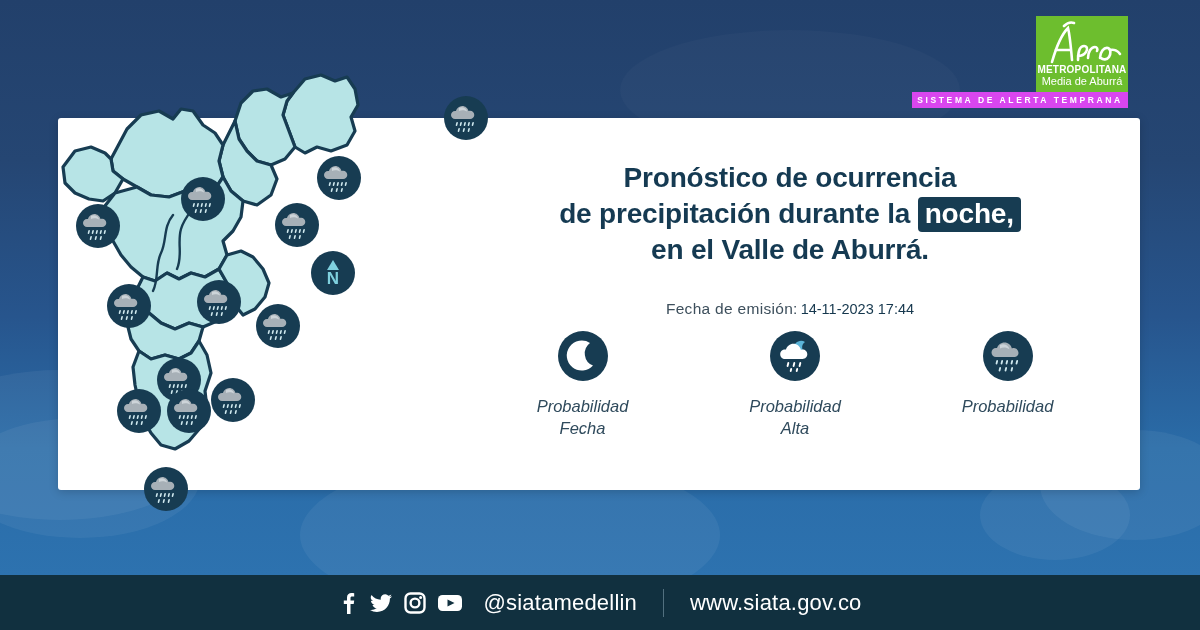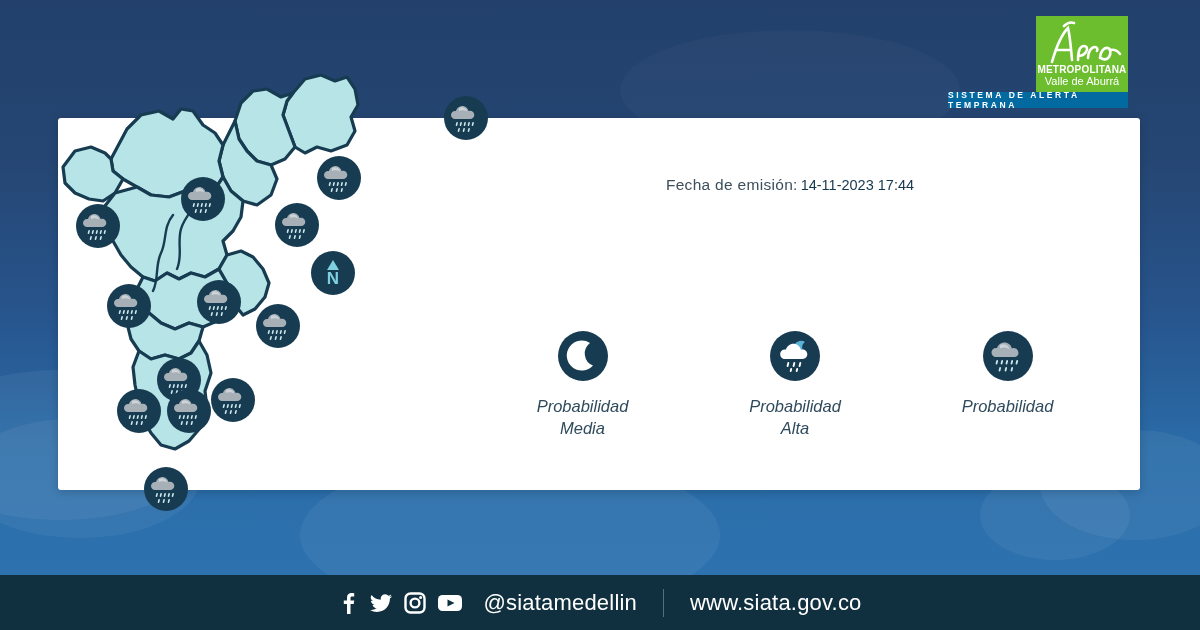--- a/index.html
+++ b/index.html
@@ -38,21 +38,21 @@
   
   .panel { position:absolute; left:480px; top:160px; width:620px; }
   .title {
     text-align:center; color:#153a52; font-weight:bold;
     font-size:28px; line-height:36px; letter-spacing:-.2px;
   }
   .title .hl {
     background:#173c52; color:#ffffff; border-radius:4px;
     padding:1px 7px 3px 7px; display:inline-block; line-height:31px;
   }
-  .fecha { text-align:center; margin-top:16px; color:#3d4f5c; font-size:15.5px; }
+  .fecha { text-align:center; margin-top:32px; color:#3d4f5c; font-size:15.5px; }
   .fecha .lbl { letter-spacing:.3px; }
   .fecha .val { font-size:14.5px; color:#15374d; margin-left:3px; }
 
   
   .legend {
     position:absolute; left:495px; top:330px; width:600px;
     display:flex; justify-content:space-between; align-items:flex-start;font-style:italic;
   }
   .leg-item { width:175px; text-align:center; }
   .leg-ico { width:52px; height:52px; margin:0 auto 13px auto; }
@@ -68,22 +68,22 @@
     display:flex; flex-direction:column; align-items:center; justify-content:flex-end;
     padding-bottom:5px;
   }
   .area-script {
     position:absolute; top:4px; left:0; width:92px; height:48px;
   }
   .area-script svg { width:100%; height:100%; display:block; }
   .area-l1 { color:#fff; font-size:10px; font-weight:bold; letter-spacing:.2px; line-height:11px; }
   .area-l2 { color:#fff; font-size:11px; line-height:13px; }
   .green-bar {
-    position:absolute; right:72px; top:92px; width:180px; height:16px;
-    background:#0369a1; display:flex; align-items:center; justify-content:center;
+    position:absolute; right:72px; top:92px; width:216px; height:16px;
+    background:#d946ef; display:flex; align-items:center; justify-content:center;
   }
   .green-bar span { color:#fff; font-size:8.5px; font-weight:bold; letter-spacing:2.6px; }
 
   
   .footer {
     position:absolute; left:0; bottom:0; width:1200px; height:55px;
     background:#11303f; display:flex; align-items:center; justify-content:center; gap:0;
   }
   .social { display:flex; align-items:center; gap:11px; }
   .social svg { display:block; }
@@ -375,37 +375,45 @@
           <rect x="25" y="27" width="1.6" height="4" rx=".8" transform="rotate(14 25.8 29)"></rect>
           <rect x="29" y="27" width="1.6" height="4" rx=".8" transform="rotate(14 29.8 29)"></rect>
           <rect x="15" y="33" width="1.6" height="4" rx=".8" transform="rotate(14 15.8 35)"></rect>
           <rect x="20" y="33" width="1.6" height="4" rx=".8" transform="rotate(14 20.8 35)"></rect>
           <rect x="25" y="33" width="1.6" height="4" rx=".8" transform="rotate(14 25.8 35)"></rect>
         </g>
       </svg>
   </div>
 
   <div class="panel">
+    <div class="title">
+      <div>Pronóstico de ocurrencia</div>
+      <div>
+        <span>de precipitación durante la</span>
+        <span class="hl">noche,</span>
+      </div>
+      <div>en el Valle de Aburrá.</div>
+    </div>
     <div class="fecha">
       <span class="lbl">Fecha de emisión:</span><span class="val">14-11-2023 17:44</span>
     </div>
   </div>
 
   <div class="legend">
 
     <div class="leg-item">
       <div class="leg-ico">
         <svg viewBox="0 0 52 52" xmlns="http://www.w3.org/2000/svg">
           <circle cx="26" cy="26" r="25" fill="#173c52"></circle>
           <path d="M33 13a15 15 0 1 0 3 22.5A13 13 0 0 1 33 13z" fill="#ffffff"></path>
         </svg>
       </div>
       <div class="leg-txt">
         <div>Probabilidad</div>
-        <div>Media</div>
+        <div>Fecha</div>
       </div>
     </div>
 
     <div class="leg-item">
       <div class="leg-ico">
         <svg viewBox="0 0 52 52" xmlns="http://www.w3.org/2000/svg">
           <circle cx="26" cy="26" r="25" fill="#173c52"></circle>
           <path d="M36 12a7.5 7.5 0 1 0 1.5 11.5A6.5 6.5 0 0 1 36 12z" fill="#5bb4d8"></path>
           <path d="M16 29c-2.6 0-4.8-2.1-4.8-4.8S13.4 19.5 16 19.5c.3 0 .7 0 1 .1.9-3.3 3.9-5.8 7.4-5.8 3.7 0 6.8 2.6 7.5 6.1.5-.2 1.1-.3 1.7-.3 2.6 0 4.7 2.1 4.7 4.7S36.2 29 33.6 29z" fill="#ffffff"></path>
           <g fill="#ffffff">
@@ -457,21 +465,21 @@
             <path d="M20 30 L34 30"></path>
             <path d="M28 6 C31 3 35 2 38 3"></path>
             <path d="M42 40 C42 32 44 26 48 26 C51 26 52 29 50 32 C48 35 44 36 42 36"></path>
             <path d="M52 38 C52 32 55 27 59 27 C61 27 62 29 61 31"></path>
             <path d="M64 38 C64 32 68 27 72 28 C75 29 75 34 73 37 C71 40 67 40 65 38"></path>
             <path d="M74 30 C78 29 82 31 84 34"></path>
           </g>
         </svg>
       </div>
       <div class="area-l1">METROPOLITANA</div>
-      <div class="area-l2">Valle de Aburrá</div>
+      <div class="area-l2">Media de Aburrá</div>
     </div>
   </div>
 
   <div class="green-bar">
     <span>SISTEMA DE ALERTA TEMPRANA</span>
   </div>
 
   <div class="footer">
     <div class="social">
       <span>

